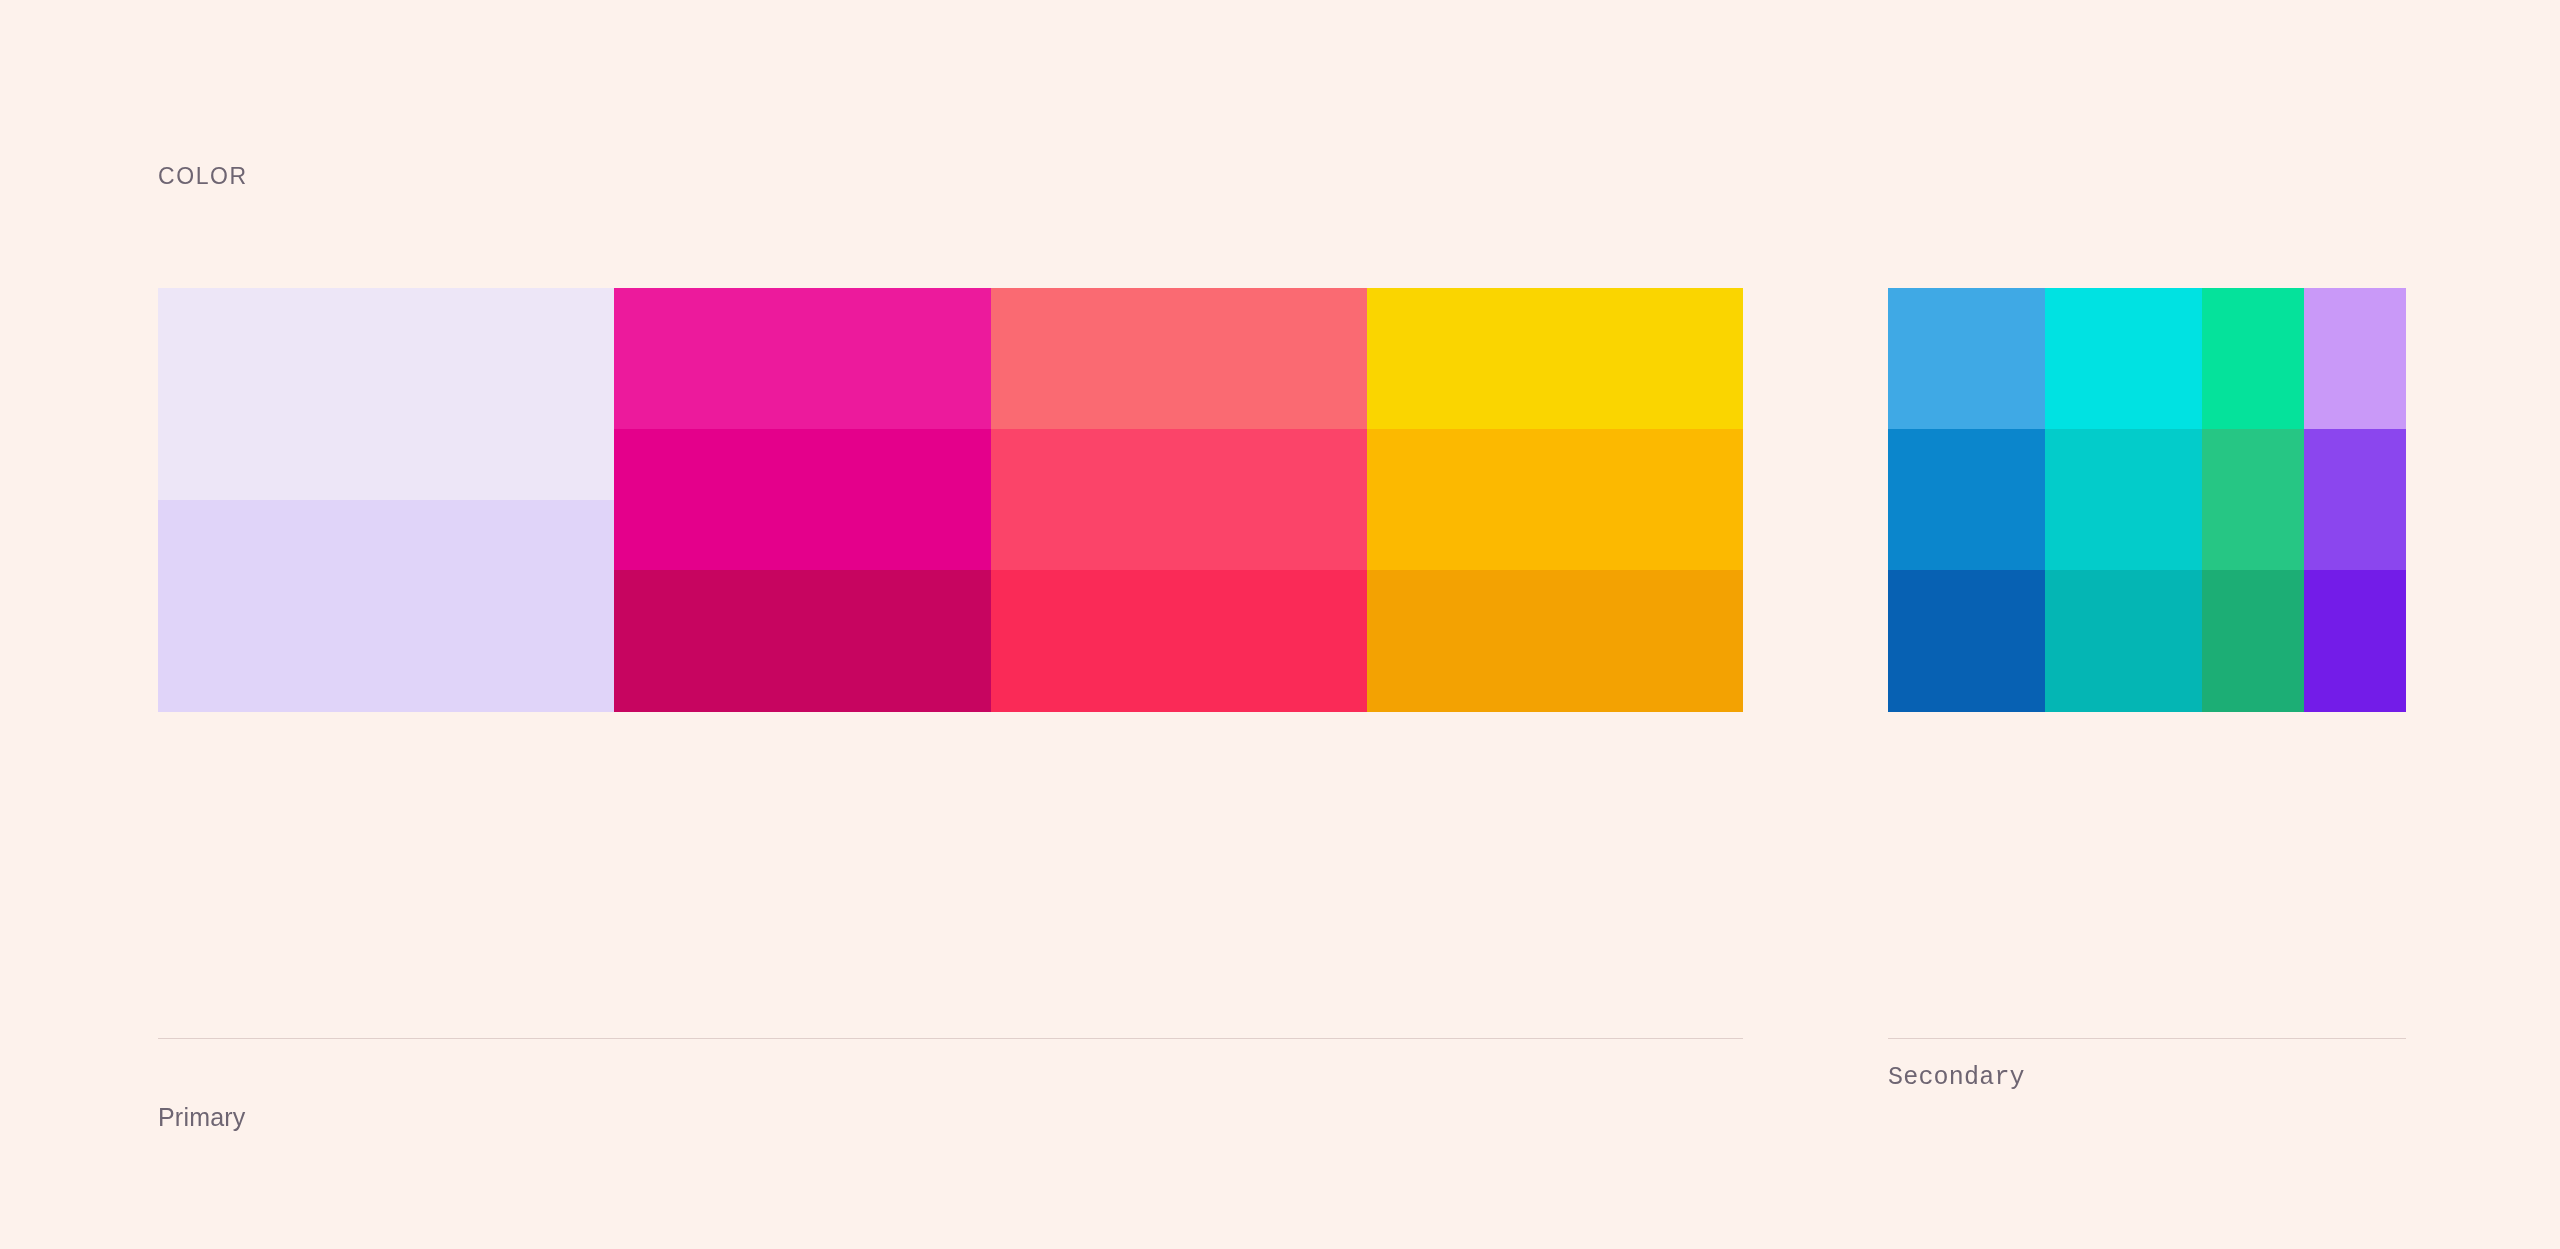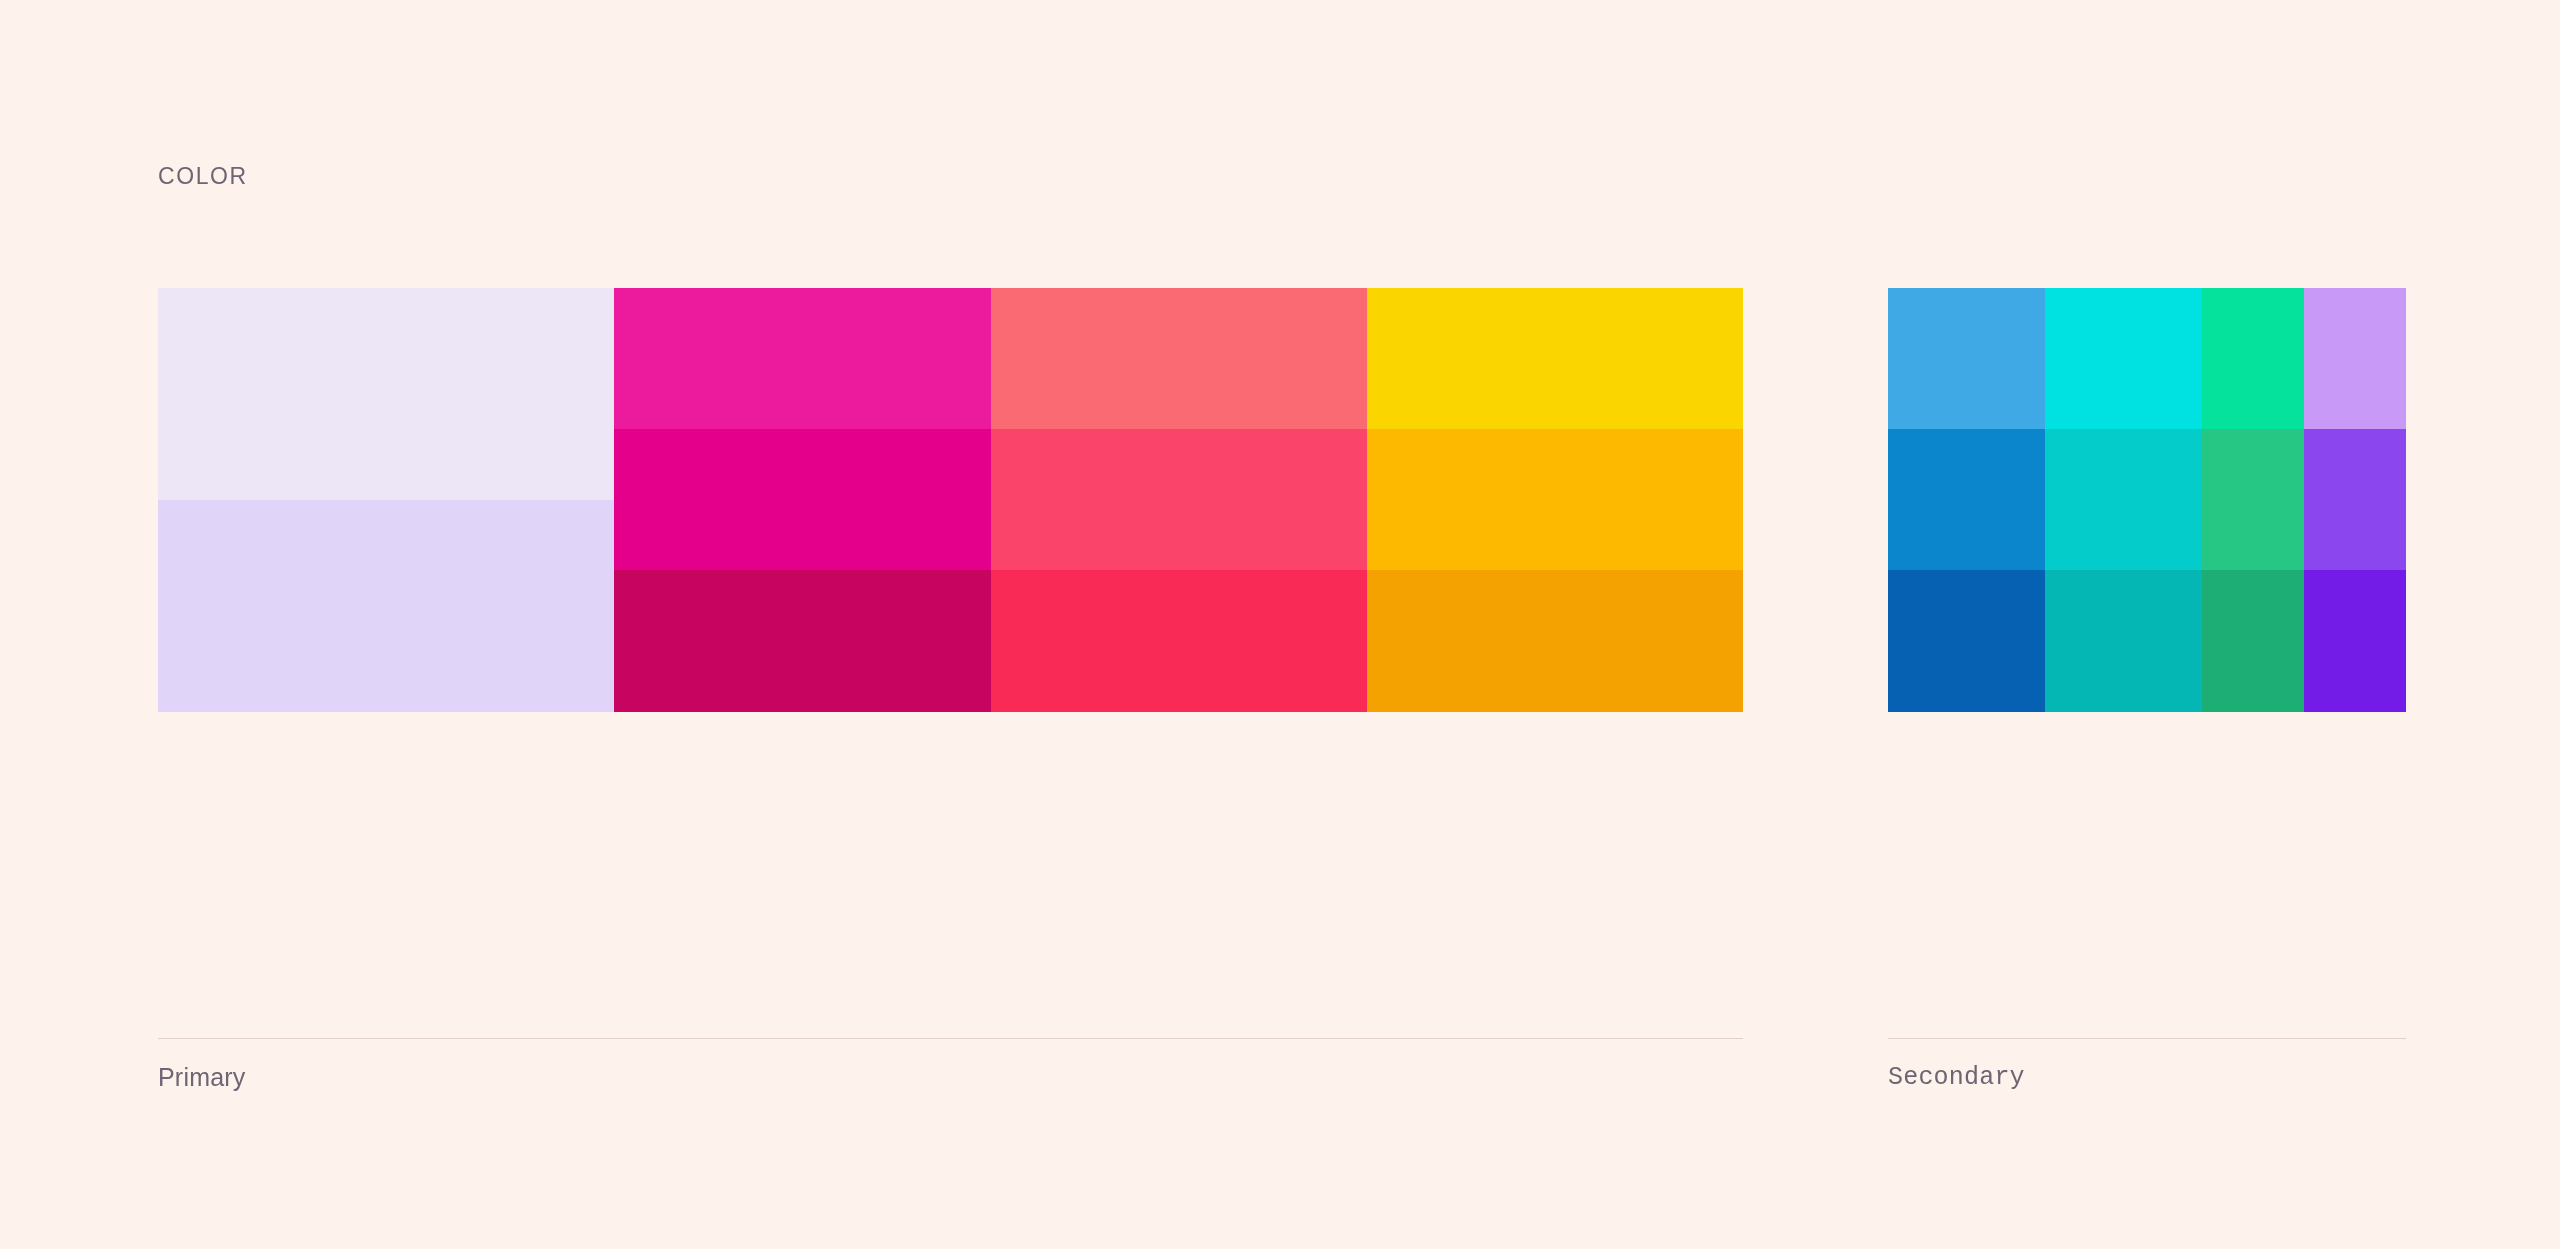--- a/index.html
+++ b/index.html
@@ -86,21 +86,21 @@
           <div class="swatch-cell" title="#FB4469" style="height: 141px; background: rgb(251, 68, 105);"></div>
           <div class="swatch-cell" title="#FA2A57" style="height: 142px; background: rgb(250, 42, 87);"></div>
         </div>
         <div class="swatch-col" style="width: 376px;">
           <div class="swatch-cell" title="#FAD500" style="height: 141px; background: rgb(250, 213, 0);"></div>
           <div class="swatch-cell" title="#FCB900" style="height: 141px; background: rgb(252, 185, 0);"></div>
           <div class="swatch-cell" title="#F3A202" style="height: 142px; background: rgb(243, 162, 2);"></div>
         </div>
       </div>
     <div class="rule" style="background: rgb(224, 207, 203);"></div>
-    <div class="palette-label" style="color: rgb(110, 101, 114);">Primary</div>
+    <div class="palette-label" style="color: rgb(110, 101, 114); margin-top: 40px;">Primary</div>
   </div>
 
   <div class="palette" id="secondary-palette">
     <div class="swatch-area">
         <div class="swatch-col" style="width: 157px;">
           <div class="swatch-cell" title="#3FA9E5" style="height: 141px; background: rgb(63, 169, 229);"></div>
           <div class="swatch-cell" title="#0B86CC" style="height: 141px; background: rgb(11, 134, 204);"></div>
           <div class="swatch-cell" title="#0761B3" style="height: 142px; background: rgb(7, 97, 179);"></div>
         </div>
         <div class="swatch-col" style="width: 157px;">

